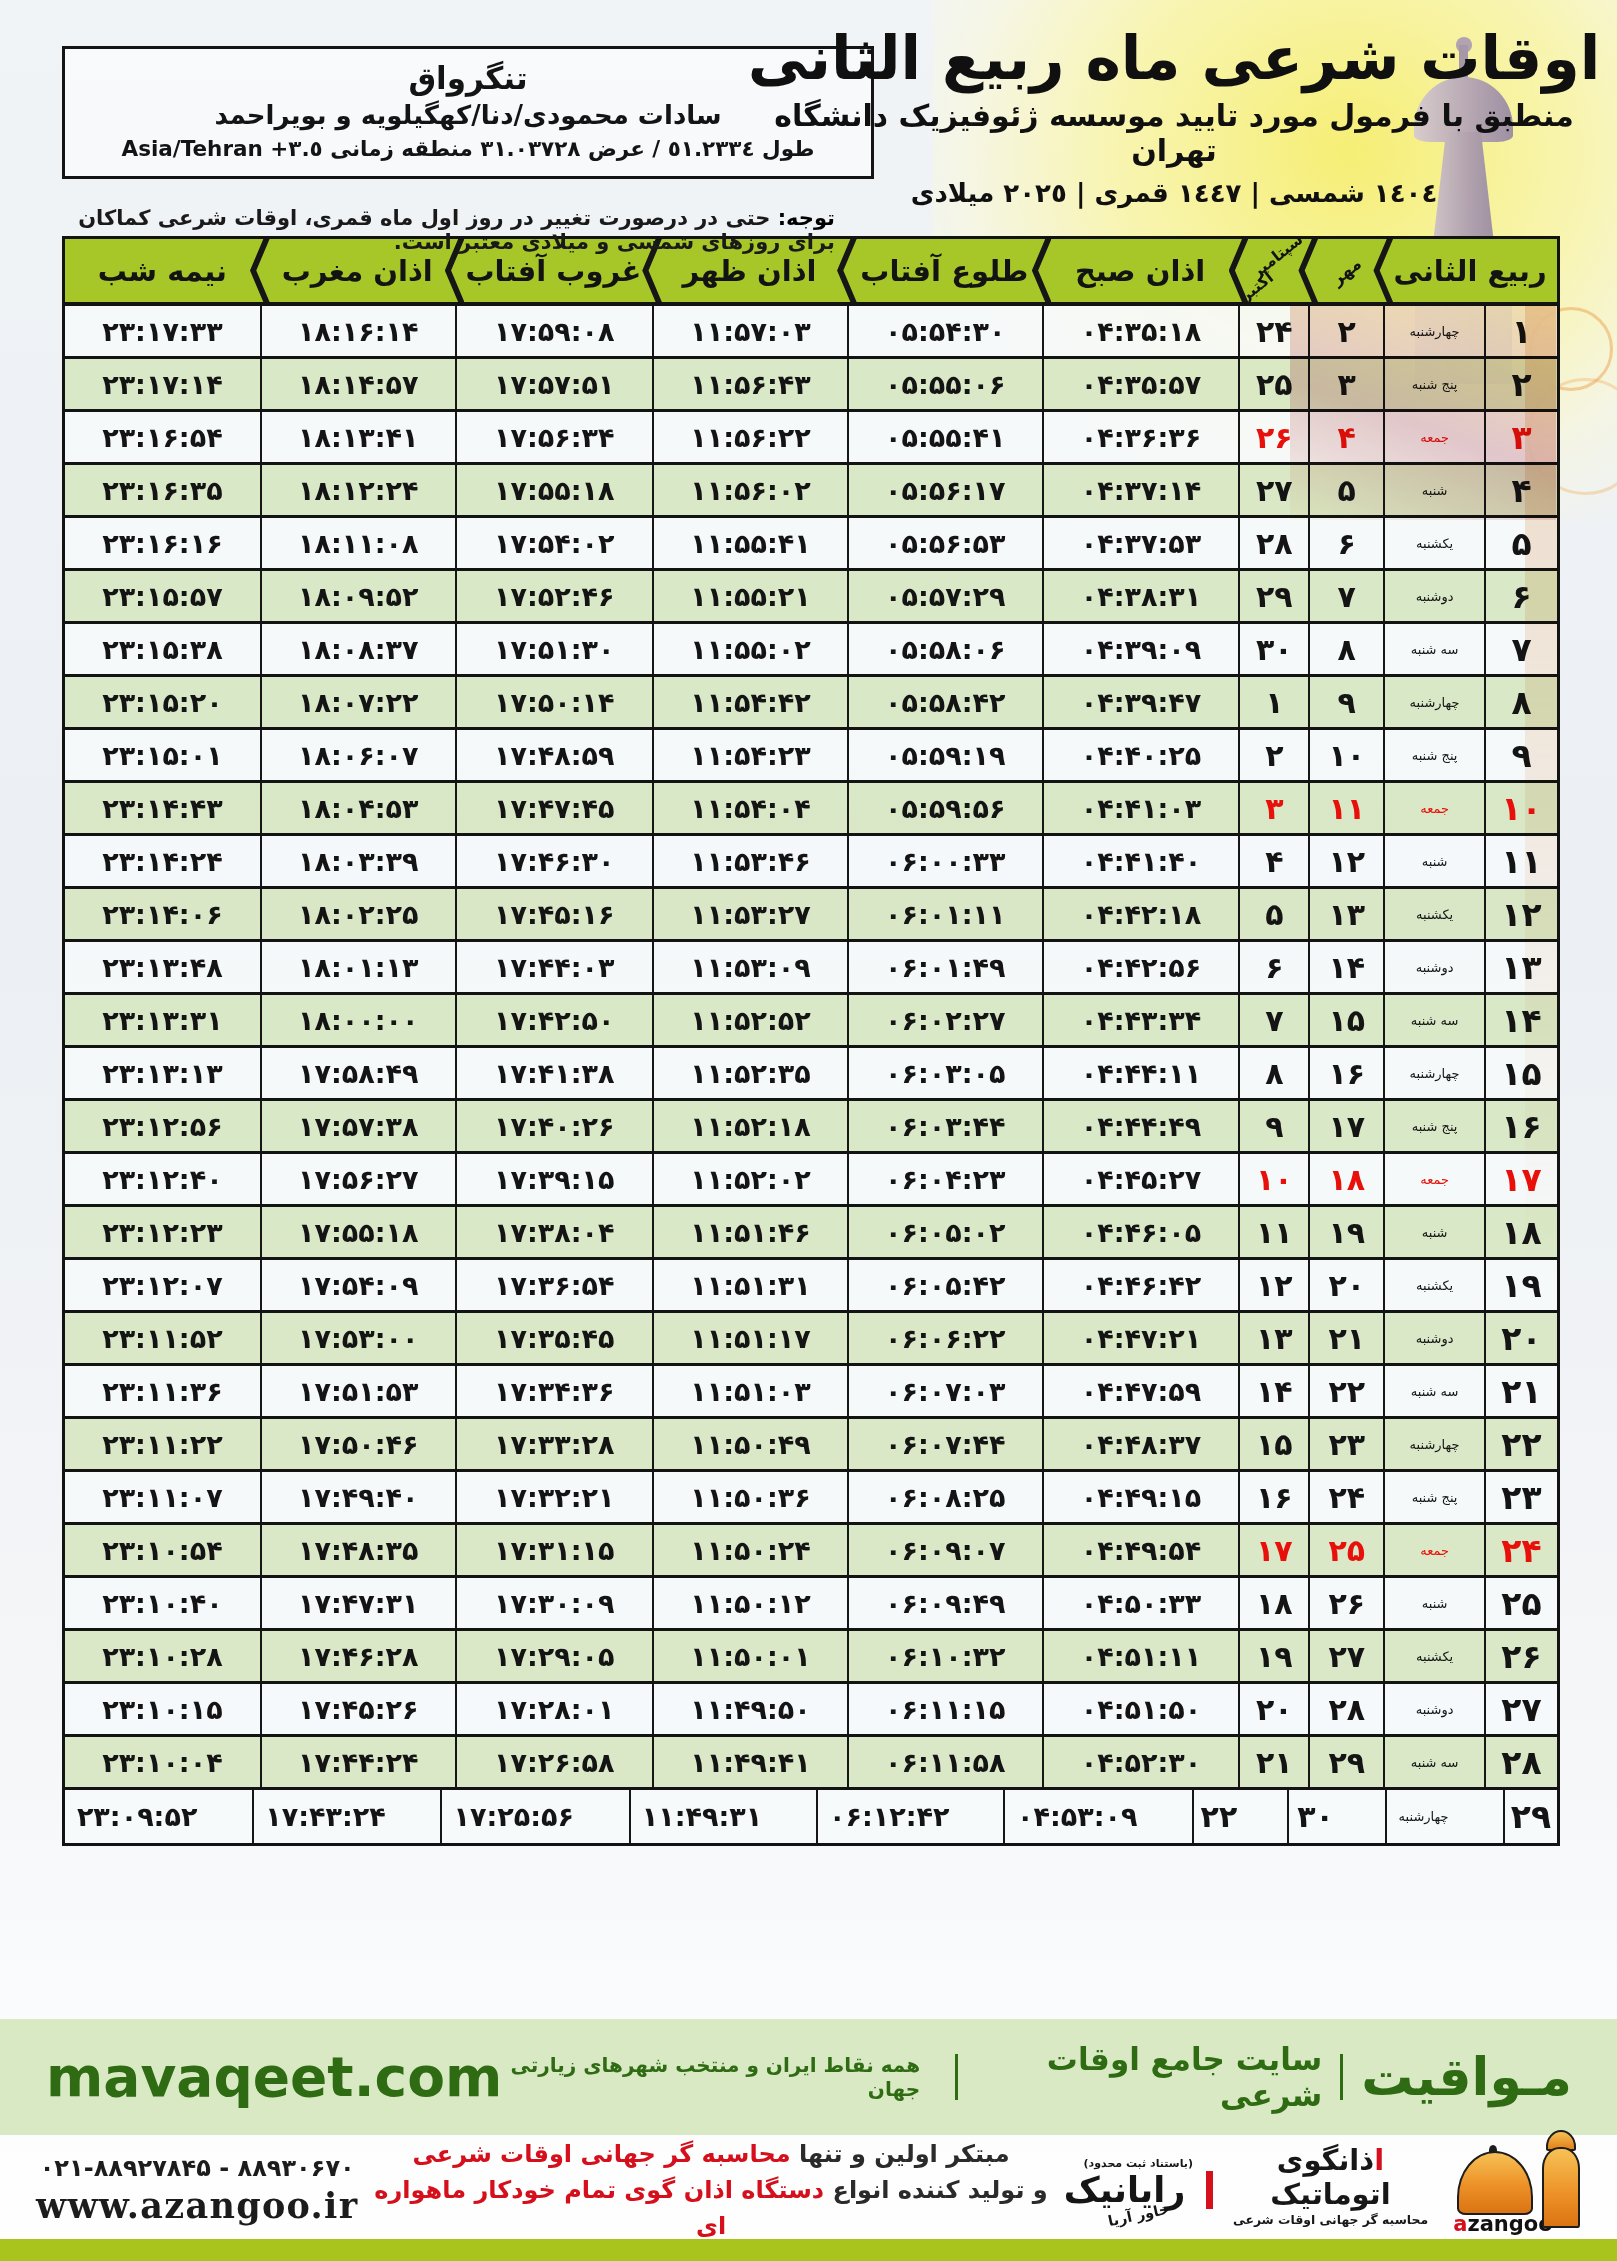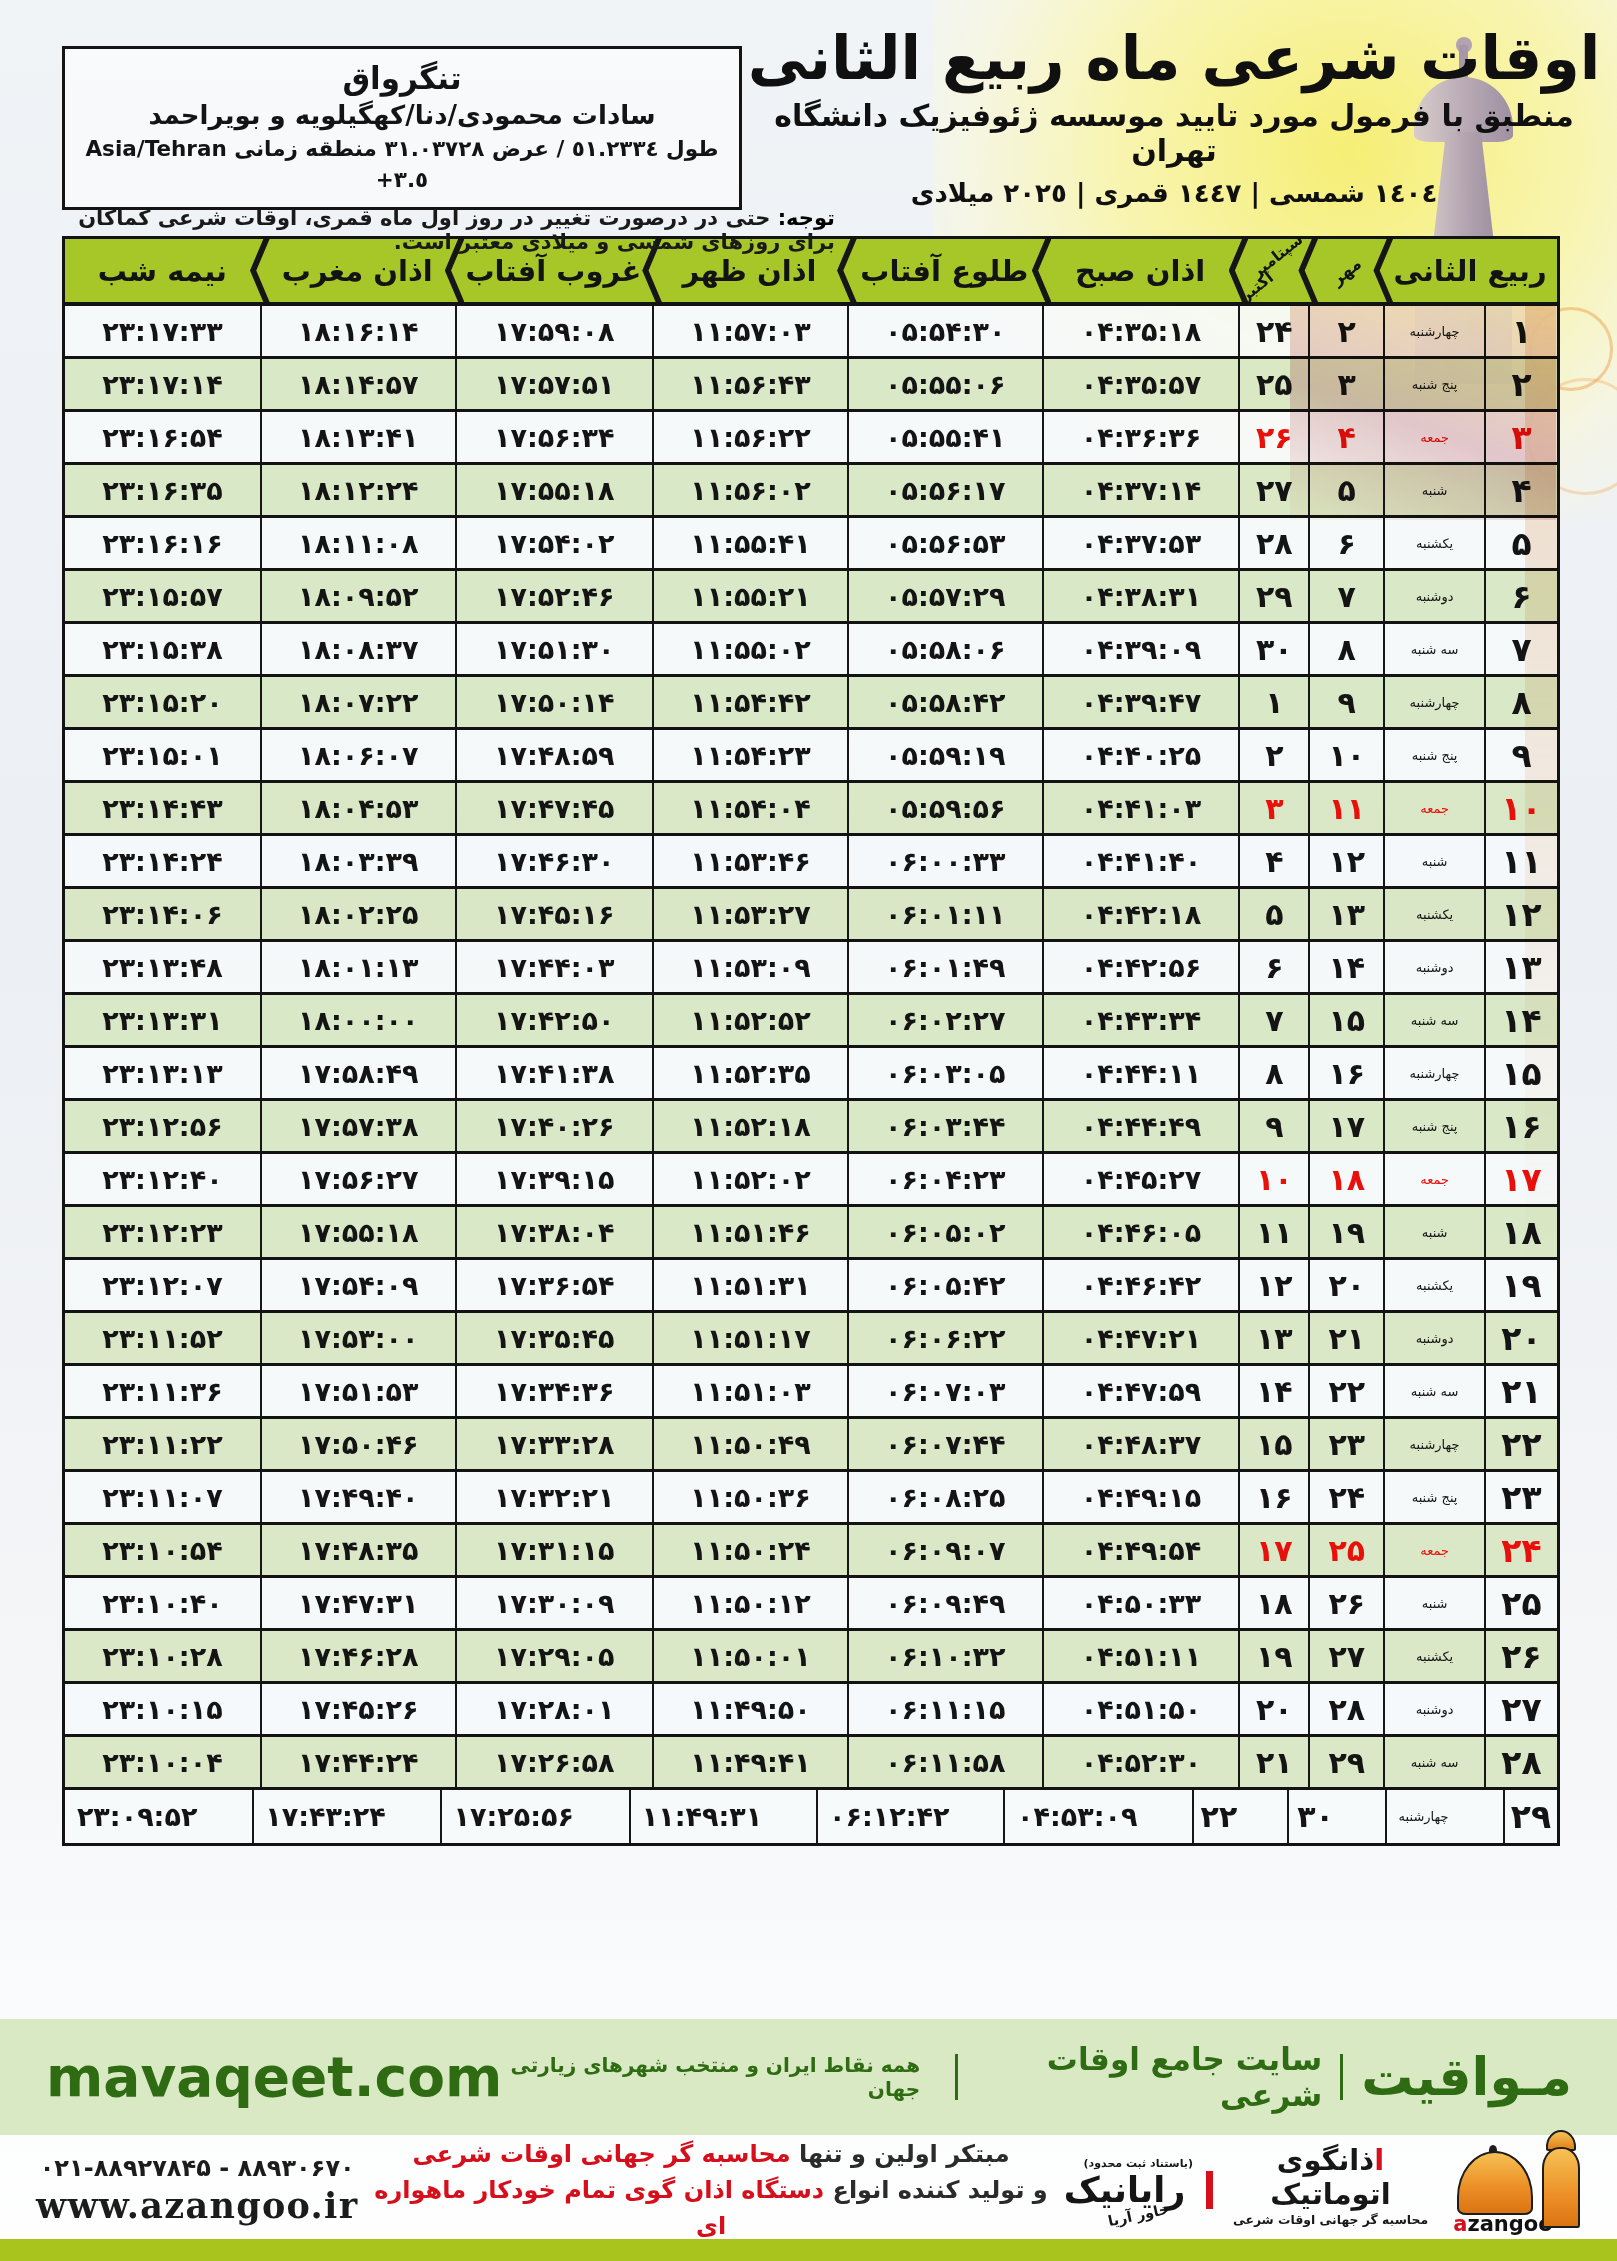--- a/index.html
+++ b/index.html
@@ -31,21 +31,21 @@
   .ring{position:absolute;border:3.9px solid rgba(236,152,66,0.45);border-radius:50%;z-index:0;}
   .ring.r1{right:5.2px;top:307px;width:78px;height:78px;}
   .ring.r2{right:-26px;top:378px;width:111px;height:111px;border-color:rgba(240,170,90,0.35);}
   .photo-blend{position:absolute;z-index:3;pointer-events:none;mix-blend-mode:multiply;}
   .photo1{left:1290px;top:305px;width:266px;height:215px;
     background:linear-gradient(200deg,rgba(242,204,110,0.5) 0%,rgba(206,132,148,0.42) 55%,rgba(242,212,120,0.08) 100%);}
   .photo2{left:1525px;top:305px;width:33px;height:966px;
     background:linear-gradient(180deg,rgba(232,172,118,0.38) 0%,rgba(232,172,118,0.0) 100%);}
   
   .info-box{
-    position:absolute;left:62px;top:46px;width:680px;z-index:2;
+    position:absolute;left:62px;top:46px;width:812px;z-index:2;
     border:3.3px solid #141414;background:rgba(255,255,255,0.5);
     text-align:center;direction:rtl;padding:10.4px 7.8px 11.7px;box-sizing:border-box;color:#141414;
   }
   .info-box .loc-name{font-size:31px;font-weight:bold;line-height:1.25;}
   .info-box .loc-region{font-size:26px;font-weight:bold;line-height:1.35;}
   .info-box .loc-coords{font-size:21.5px;font-weight:bold;line-height:1.45;}
   .title-block{position:absolute;left:740px;top:25px;width:868px;z-index:2;text-align:center;direction:rtl;color:#101010;}
   .title-main{font-size:60px;font-weight:bold;line-height:1.1;}
   .title-sub{font-size:30px;font-weight:bold;margin-top:6.5px;}
   .title-years{font-size:26px;font-weight:bold;margin-top:10.4px;}

